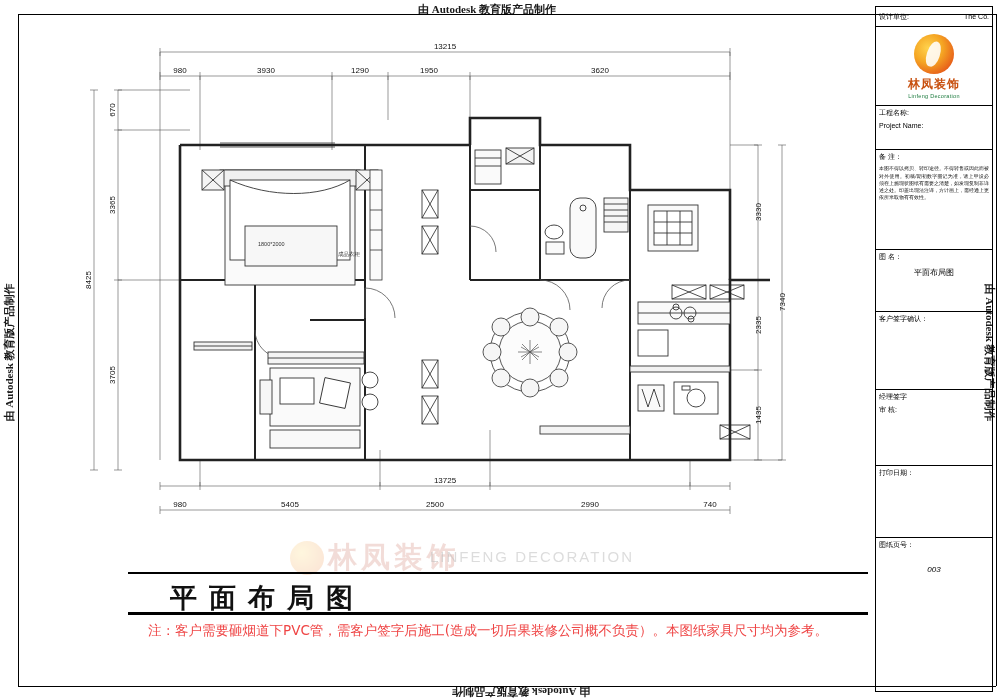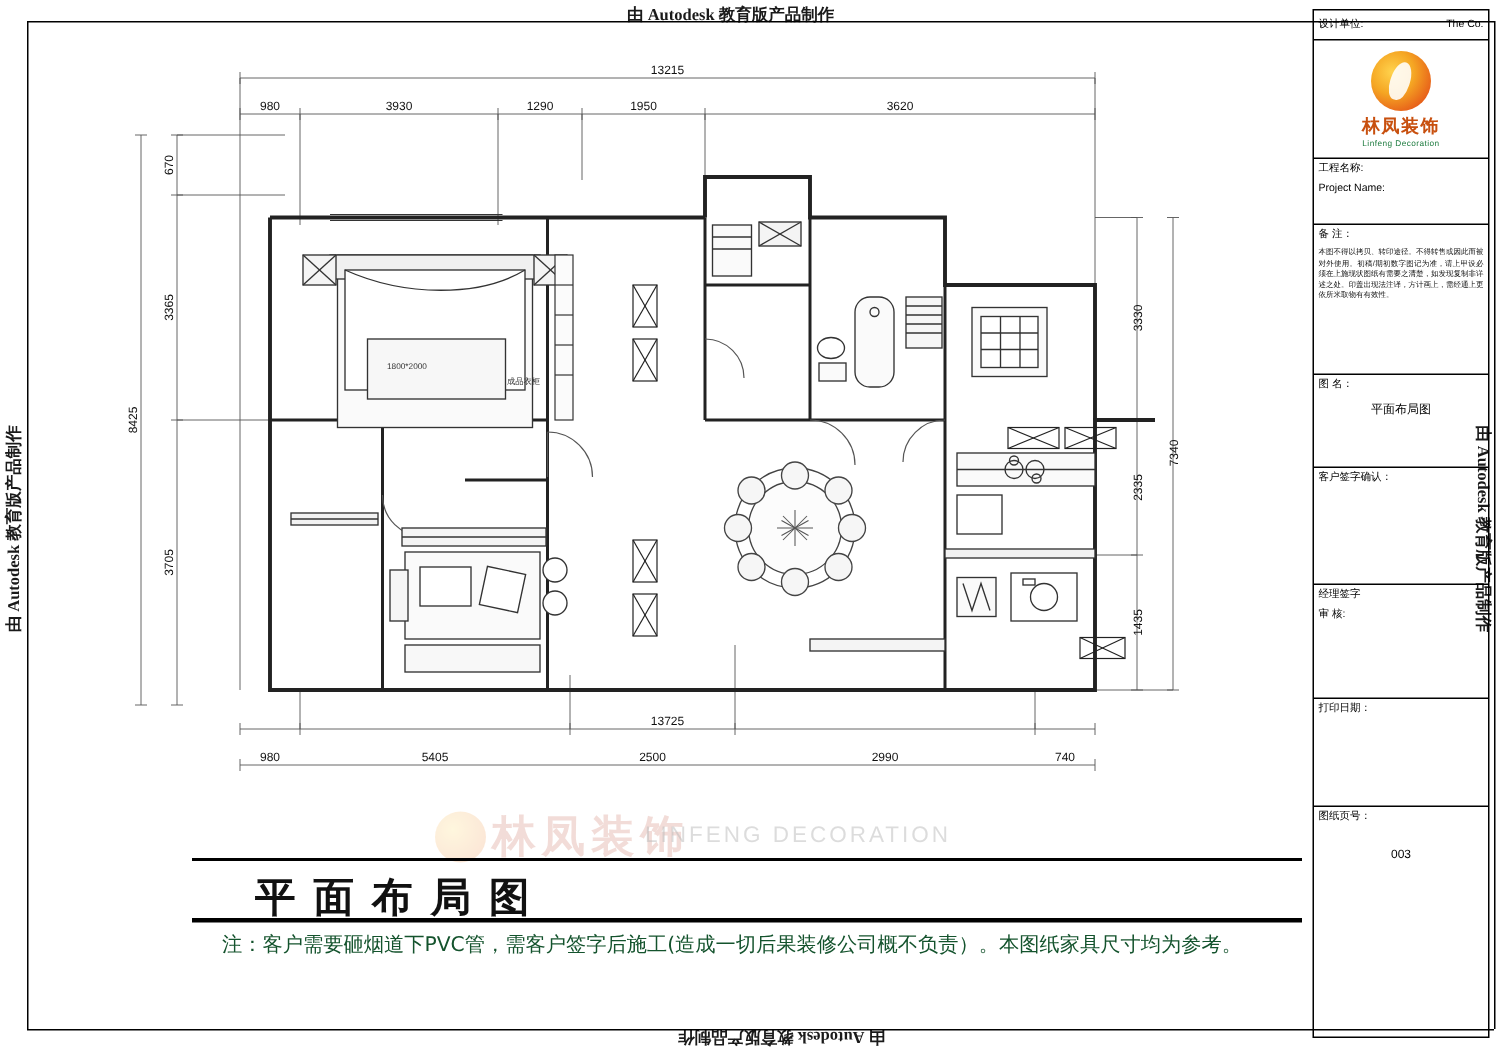--- a/index.html
+++ b/index.html
@@ -31,21 +31,21 @@
   .logo-cn{font-size:12px;font-weight:bold;color:#c8500f;margin-top:2px;letter-spacing:1px;}
   .logo-en{font-size:5.5px;color:#1b7a3d;letter-spacing:.3px;}
 
   
   .plan{position:absolute;left:70px;top:30px;width:790px;height:520px;text-align:center;}
   svg{display:block;}
 
   
   .big-title{position:absolute;left:170px;top:580px;font-size:27px;font-weight:bold;letter-spacing:12px;font-family:"DejaVu Sans",sans-serif;color:#111;}
   .rule{position:absolute;background:#000;}
-  .note-txt{position:absolute;left:148px;top:618px;width:700px;font-size:13.5px;line-height:1.85;color:#14532d;font-family:"DejaVu Sans",sans-serif;}
+  .note-txt{position:absolute;left:148px;top:618px;width:700px;font-size:13.5px;line-height:1.85;color:#ef4444;font-family:"DejaVu Sans",sans-serif;}
 
   
   .ctr-wm{position:absolute;left:290px;top:538px;display:flex;align-items:center;opacity:.18;}
   .ctr-wm .c1{width:34px;height:34px;border-radius:50%;background:radial-gradient(circle at 35% 35%,#ffd34d,#e8631a);}
   .ctr-wm .c2{font-size:29px;font-weight:bold;color:#b9452c;letter-spacing:4px;margin-left:4px;font-family:"DejaVu Sans",sans-serif;}
   .ctr-wm2{position:absolute;left:430px;top:548px;font-size:15px;color:#bbb;letter-spacing:2px;opacity:.5;}
 </style>
 </head>
 <body>
 
@@ -374,17 +374,17 @@
       <div class="tb-lbl">审 核:</div>
     </div>
 
     <div class="tb-row" style="height:72px;">
       <div class="tb-lbl">打印日期：</div>
       <div class="tb-center"></div>
     </div>
 
     <div class="tb-row" style="height:60px;border-bottom:none;">
       <div class="tb-lbl">图纸页号：</div>
-      <div class="tb-center" style="padding-top:14px;">003</div>
+      <div class="tb-center" style="padding-top:14px;font-style:italic;">003</div>
     </div>
   </div>
 
 </div>
 
 </body></html>

